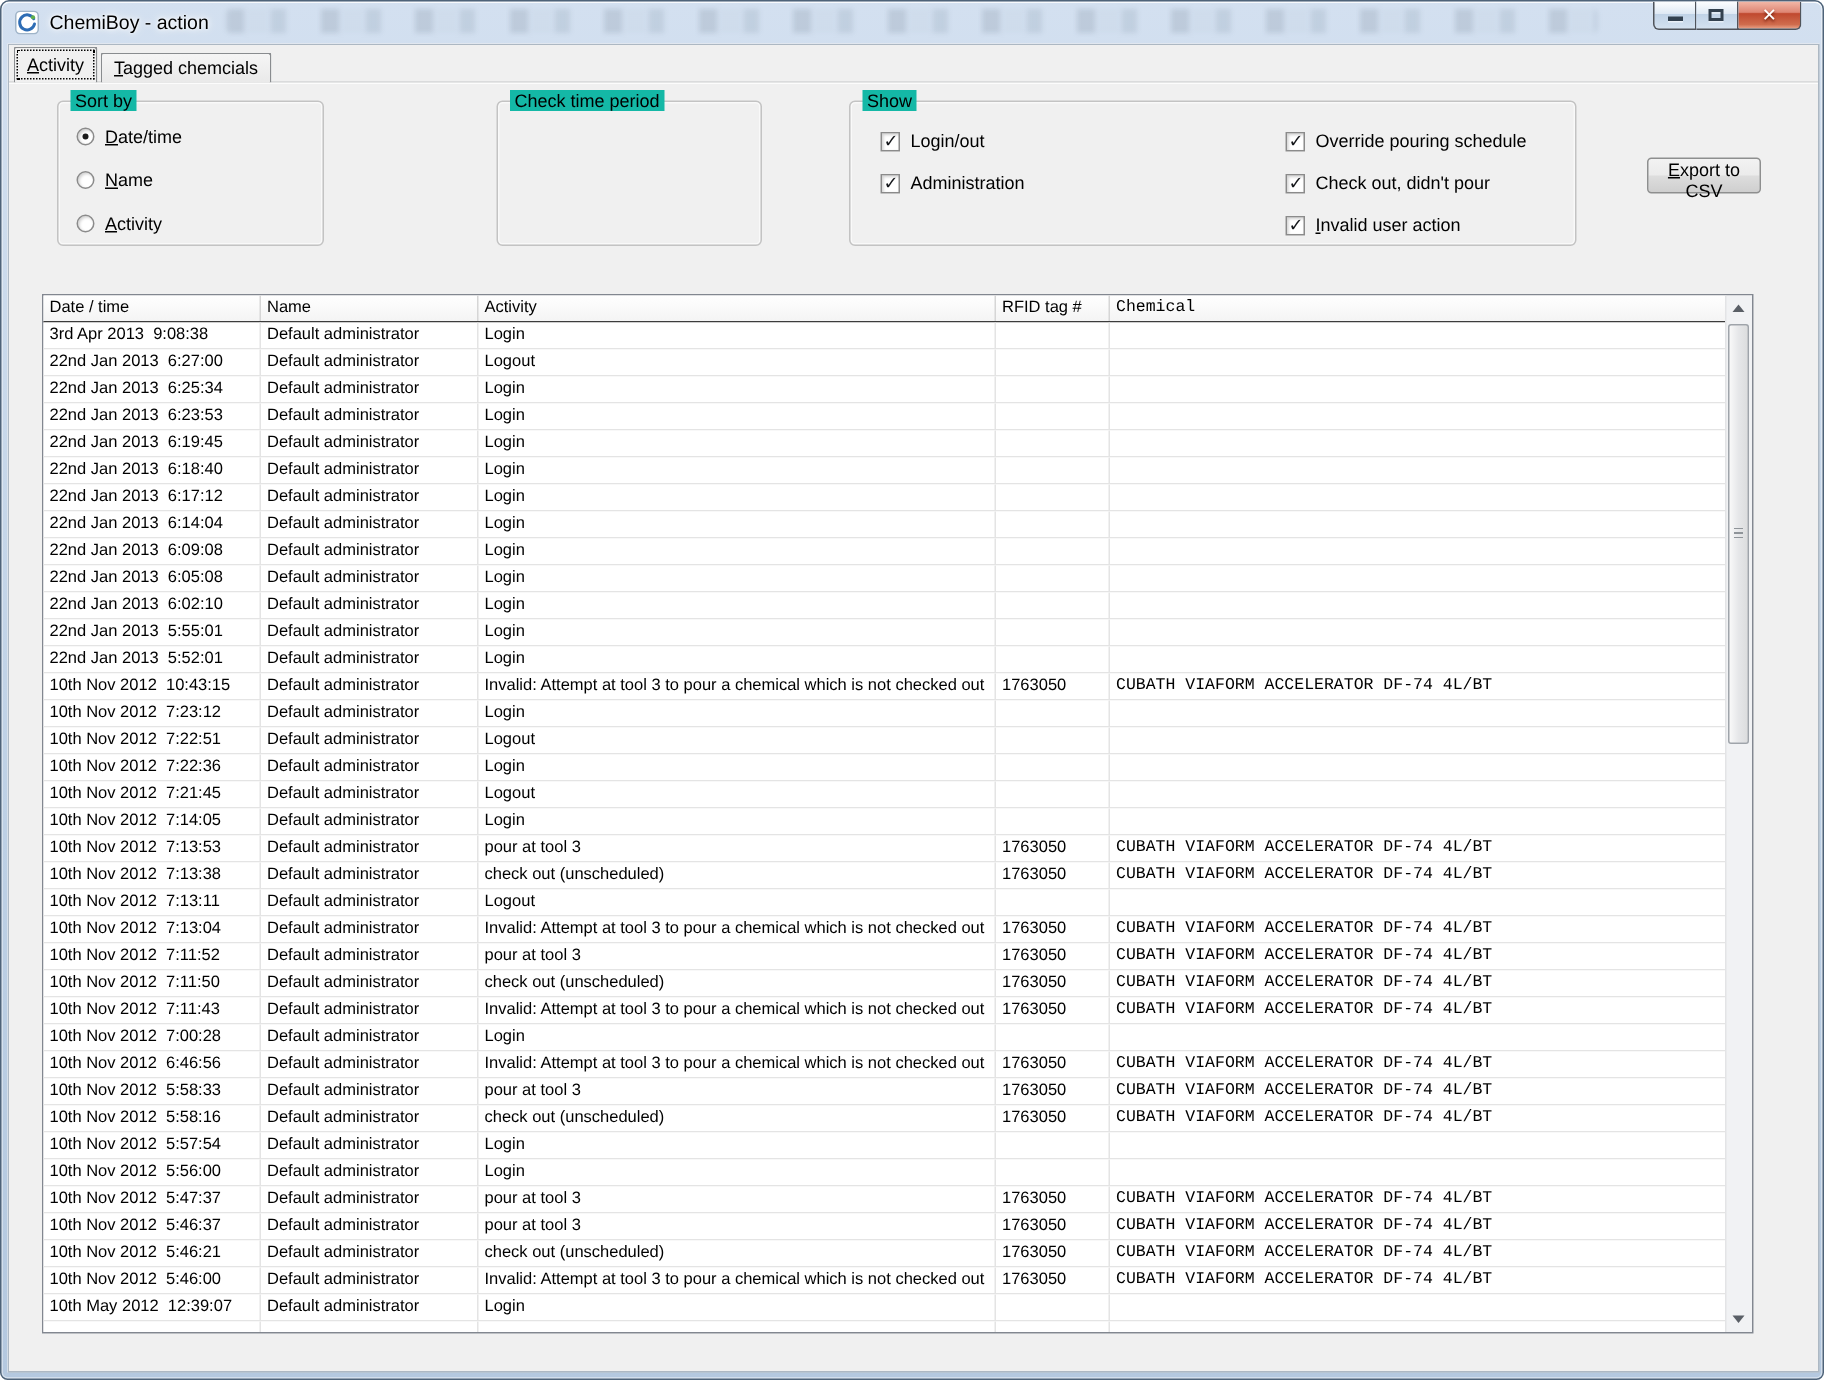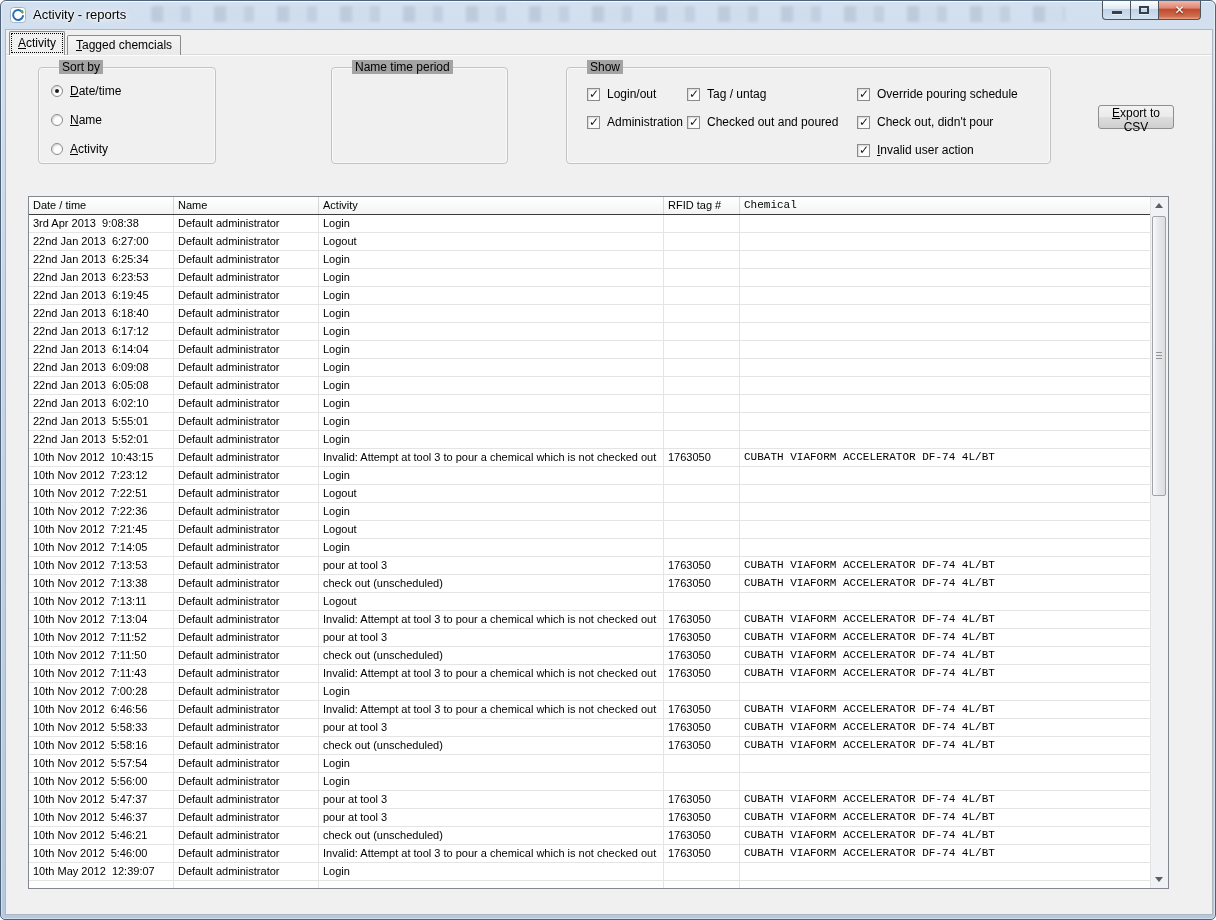--- a/index.html
+++ b/index.html
@@ -40,21 +40,21 @@
   .tabpage-line { position:absolute; left:1px; right:1px; top:25px; border-top:1px solid #dadbdc;
     box-shadow:0 1px 0 rgba(255,255,255,.8); }
   .tab { border:1px solid #898c8f; border-bottom:none; background:linear-gradient(#f5f5f5,#e9e9e9);
     height:20px; padding:2px 8px 0; font-size:12px; color:#000; border-radius:2px 2px 0 0; margin-right:2px; }
   .tab.active { height:24px; padding-top:4px; background:#f0f0f0; position:relative; z-index:3;
     outline:1px dotted #000; outline-offset:-3px; }
 
   
   .groupbox { position:absolute; border:1px solid #c3c3c3; border-radius:4px; background:transparent;
     box-shadow: inset 0 0 0 1px rgba(255,255,255,.6); }
-  .groupbox .legend { position:absolute; top:-8px; left:20px; background:#a3a3a3; padding:0 3px;
+  .groupbox .legend { position:absolute; top:-8px; left:8px; background:#14b8a6; padding:0 3px;
     font-size:12px; color:#000; }
   .opt-col { position:absolute; display:flex; flex-direction:column; }
   .opt-row { display:flex; align-items:center; height:14px; font-size:12px; color:#000000; }
   .opt-label { margin-left:7px; white-space:pre; }
   .radio { width:12px; height:12px; border:1px solid #8b8b8b; border-radius:50%; background:#fff;
     position:relative; flex:0 0 auto; box-shadow: inset 1px 1px 2px rgba(0,0,0,.18); }
   .radio.checked::after { content:""; position:absolute; left:3px; top:3px; width:4px; height:4px;
     border-radius:50%; background:#1c1c1c; }
   .checkbox { width:13px; height:13px; border:1px solid #8b8b8b; background:#fff; position:relative;
     flex:0 0 auto; box-shadow: inset 1px 1px 2px rgba(0,0,0,.18); }
@@ -109,21 +109,21 @@
 </head>
 <body>
 
 <div class="window">
   <div class="titlebar">
     <svg class="app-icon" viewBox="0 0 16 16">
       <rect x="0.5" y="0.5" width="15" height="15" rx="3" fill="#ffffff" stroke="#9fb4c8"></rect>
       <path d="M12.5 5.5 A5 5 0 1 0 13 9" fill="none" stroke="#2e6db5" stroke-width="2" stroke-linecap="round"></path>
       <circle cx="12" cy="4.5" r="1.4" fill="#5fb04a"></circle>
     </svg>
-    <span class="title-text">Activity - reports</span>
+    <span class="title-text">ChemiBoy - action</span>
     <div class="win-controls">
       <div class="win-btn min">
           <span class="glyph-min"></span>
         </div>
       <div class="win-btn max">
           <span class="glyph-max"></span>
         </div>
       <div class="win-btn close">
           <span class="glyph-close">✕</span>
         </div>
@@ -149,43 +149,33 @@
             <span class="opt-label"><u>N</u>ame</span>
           </div>
           <div class="opt-row">
             <span class="radio"></span>
             <span class="opt-label"><u>A</u>ctivity</span>
           </div>
         </div>
     </div>
 
     <div class="groupbox" id="group-period">
-      <span class="legend">Name time period</span>
+      <span class="legend">Check time period</span>
     </div>
 
     <div class="groupbox" id="group-show">
       <span class="legend">Show</span>
       <div class="opt-col" id="show-col1">
           <div class="opt-row">
             <span class="checkbox checked"></span>
             <span class="opt-label">Login/out</span>
           </div>
           <div class="opt-row">
             <span class="checkbox checked"></span>
             <span class="opt-label">Administration</span>
-          </div>
-        </div>
-      <div class="opt-col" id="show-col2">
-          <div class="opt-row">
-            <span class="checkbox checked"></span>
-            <span class="opt-label">Tag / untag</span>
-          </div>
-          <div class="opt-row">
-            <span class="checkbox checked"></span>
-            <span class="opt-label">Checked out and poured</span>
           </div>
         </div>
       <div class="opt-col" id="show-col3">
           <div class="opt-row">
             <span class="checkbox checked"></span>
             <span class="opt-label">Override pouring schedule</span>
           </div>
           <div class="opt-row">
             <span class="checkbox checked"></span>
             <span class="opt-label">Check out, didn't pour</span>

